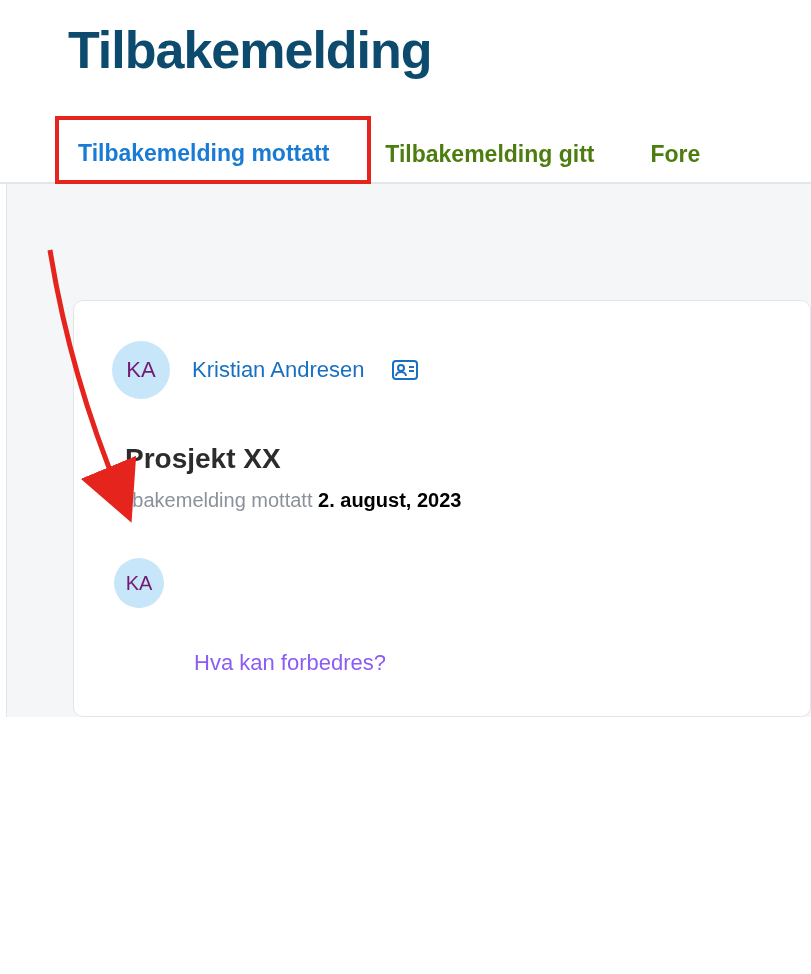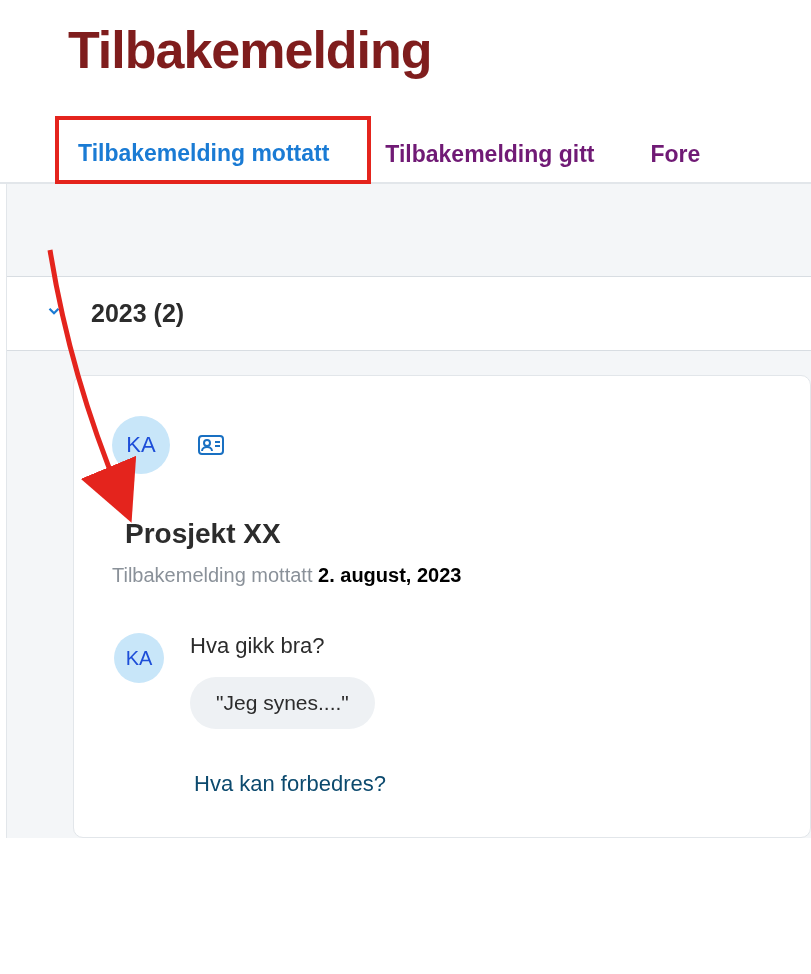--- a/index.html
+++ b/index.html
@@ -7,40 +7,40 @@
       font-family: -apple-system, BlinkMacSystemFont, "Segoe UI", Arial, sans-serif;
       background: #ffffff;
       width: 811px;
       height: 974px;
       overflow: hidden;
       color: #222;
     }
     .page-title {
       font-size: 52px;
       font-weight: 800;
-      color: #7f1d1d;
+      color: #0c4a6e;
       margin: 20px 0 50px 68px;
       letter-spacing: -1px;
     }
     .tabs-wrap {
       position: relative;
     }
     .tabs {
       display: flex;
       gap: 48px;
       padding-left: 74px;
       border-bottom: 2px solid #e2e6ea;
       align-items: flex-end;
     }
     .tab {
       font-size: 23px;
       font-weight: 700;
       padding: 10px 4px 14px 4px;
       cursor: pointer;
-      color: #701a75;
+      color: #4d7c0f;
       white-space: nowrap;
     }
     .tab.active {
       color: #1a7bd4;
       border-bottom: 3px solid #1a7bd4;
       margin-bottom: -2px;
     }
     .tab-highlight {
       position: absolute;
       left: 55px;
@@ -100,21 +100,21 @@
       display: flex;
       align-items: center;
       gap: 22px;
       margin-bottom: 44px;
     }
     .avatar {
       width: 58px;
       height: 58px;
       border-radius: 50%;
       background: #c8e6f9;
-      color: #1d4ed8;
+      color: #701a75;
       display: flex;
       align-items: center;
       justify-content: center;
       font-size: 22px;
       font-weight: 500;
     }
     .avatar.small {
       width: 50px;
       height: 50px;
       font-size: 20px;
@@ -163,21 +163,21 @@
     .answer-bubble {
       display: inline-block;
       background: #eef1f4;
       border-radius: 26px;
       padding: 14px 26px;
       font-size: 21px;
       color: #2c2c2c;
     }
     .question-only {
       font-size: 22px;
-      color: #0c4a6e;
+      color: #8b5cf6;
       margin-left: 82px;
     }
   </style>
 </head>
 <body>
 
 <h1 class="page-title">Tilbakemelding</h1>
 
 <div class="tabs-wrap">
   <div class="tab-highlight"></div>
@@ -193,51 +193,40 @@
     <marker id="ah" markerWidth="12" markerHeight="12" refX="6" refY="6" orient="auto">
       <path d="M0,0 L12,6 L0,12 Z" fill="#e4241d"></path>
     </marker>
   </defs>
   <path d="M 40 5 Q 60 130 110 250" stroke="#e4241d" stroke-width="5" fill="none" marker-end="url(#ah)"></path>
 </svg>
 
 <div class="content-area">
   <div class="spacer"></div>
 
-  <div class="year-header">
-    <span class="chevron">
-      <svg width="18" height="18" viewBox="0 0 24 24" fill="none" stroke="currentColor" stroke-width="3">
-        <polyline points="6 9 12 15 18 9"></polyline>
-      </svg>
-    </span>
-    <span class="year-label">2023 (2)</span>
-  </div>
 
   <div class="card">
     <div class="author-row">
       <div class="avatar">KA</div>
+      <span class="author-name">Kristian Andresen</span>
       <span class="card-icon">
         <svg width="26" height="20" viewBox="0 0 26 20" fill="none" stroke="currentColor" stroke-width="2">
           <rect x="1" y="1" width="24" height="18" rx="3"></rect>
           <circle cx="9" cy="8" r="3"></circle>
           <path d="M4 16 c0-3 3-4 5-4 s5 1 5 4"></path>
           <line x1="17" y1="7" x2="22" y2="7"></line>
           <line x1="17" y1="11" x2="22" y2="11"></line>
         </svg>
       </span>
     </div>
 
     <div class="project-title">Prosjekt XX</div>
     <div class="meta-line">
       <span>Tilbakemelding mottatt </span><span class="date">2. august, 2023</span>
     </div>
 
     <div class="qa-block">
       <div class="avatar small">KA</div>
-      <div class="qa-content">
-        <div class="question">Hva gikk bra?</div>
-        <div class="answer-bubble">"Jeg synes...."</div>
-      </div>
     </div>
 
     <div class="question-only">Hva kan forbedres?</div>
   </div>
 </div>
 
 </body></html>

